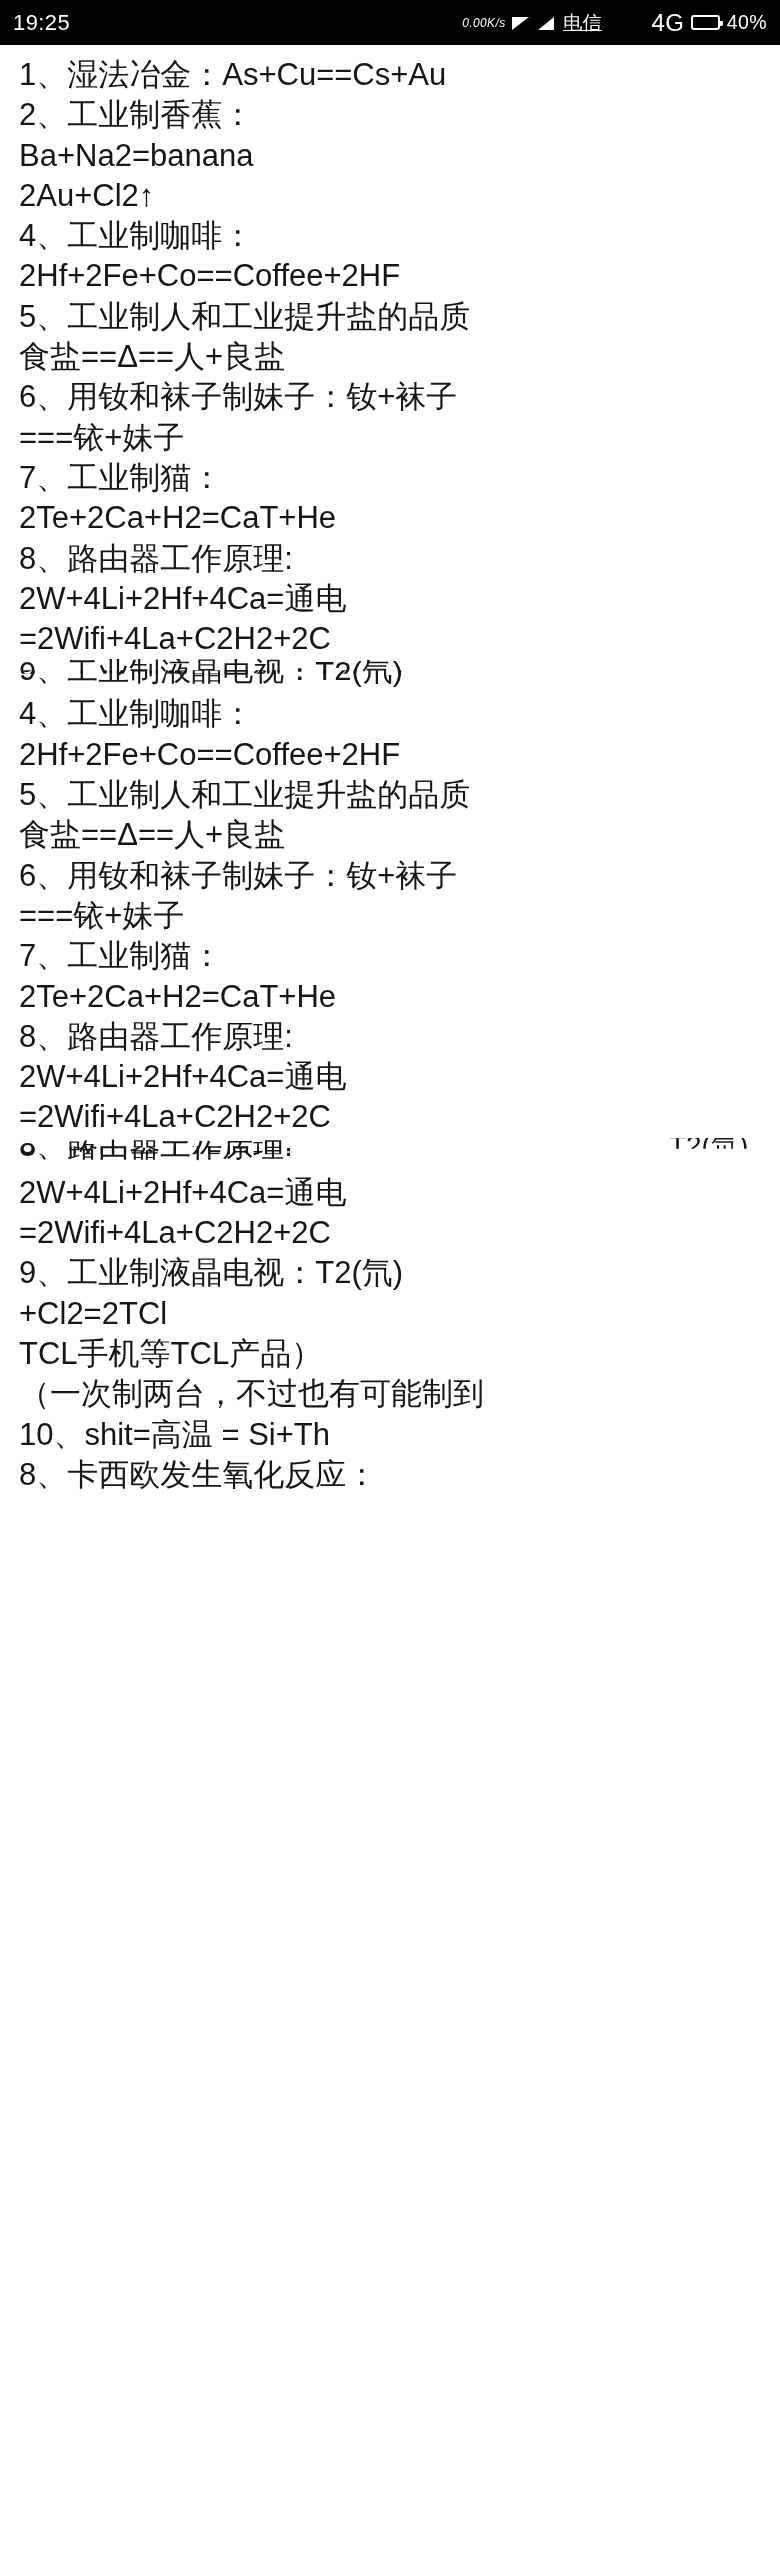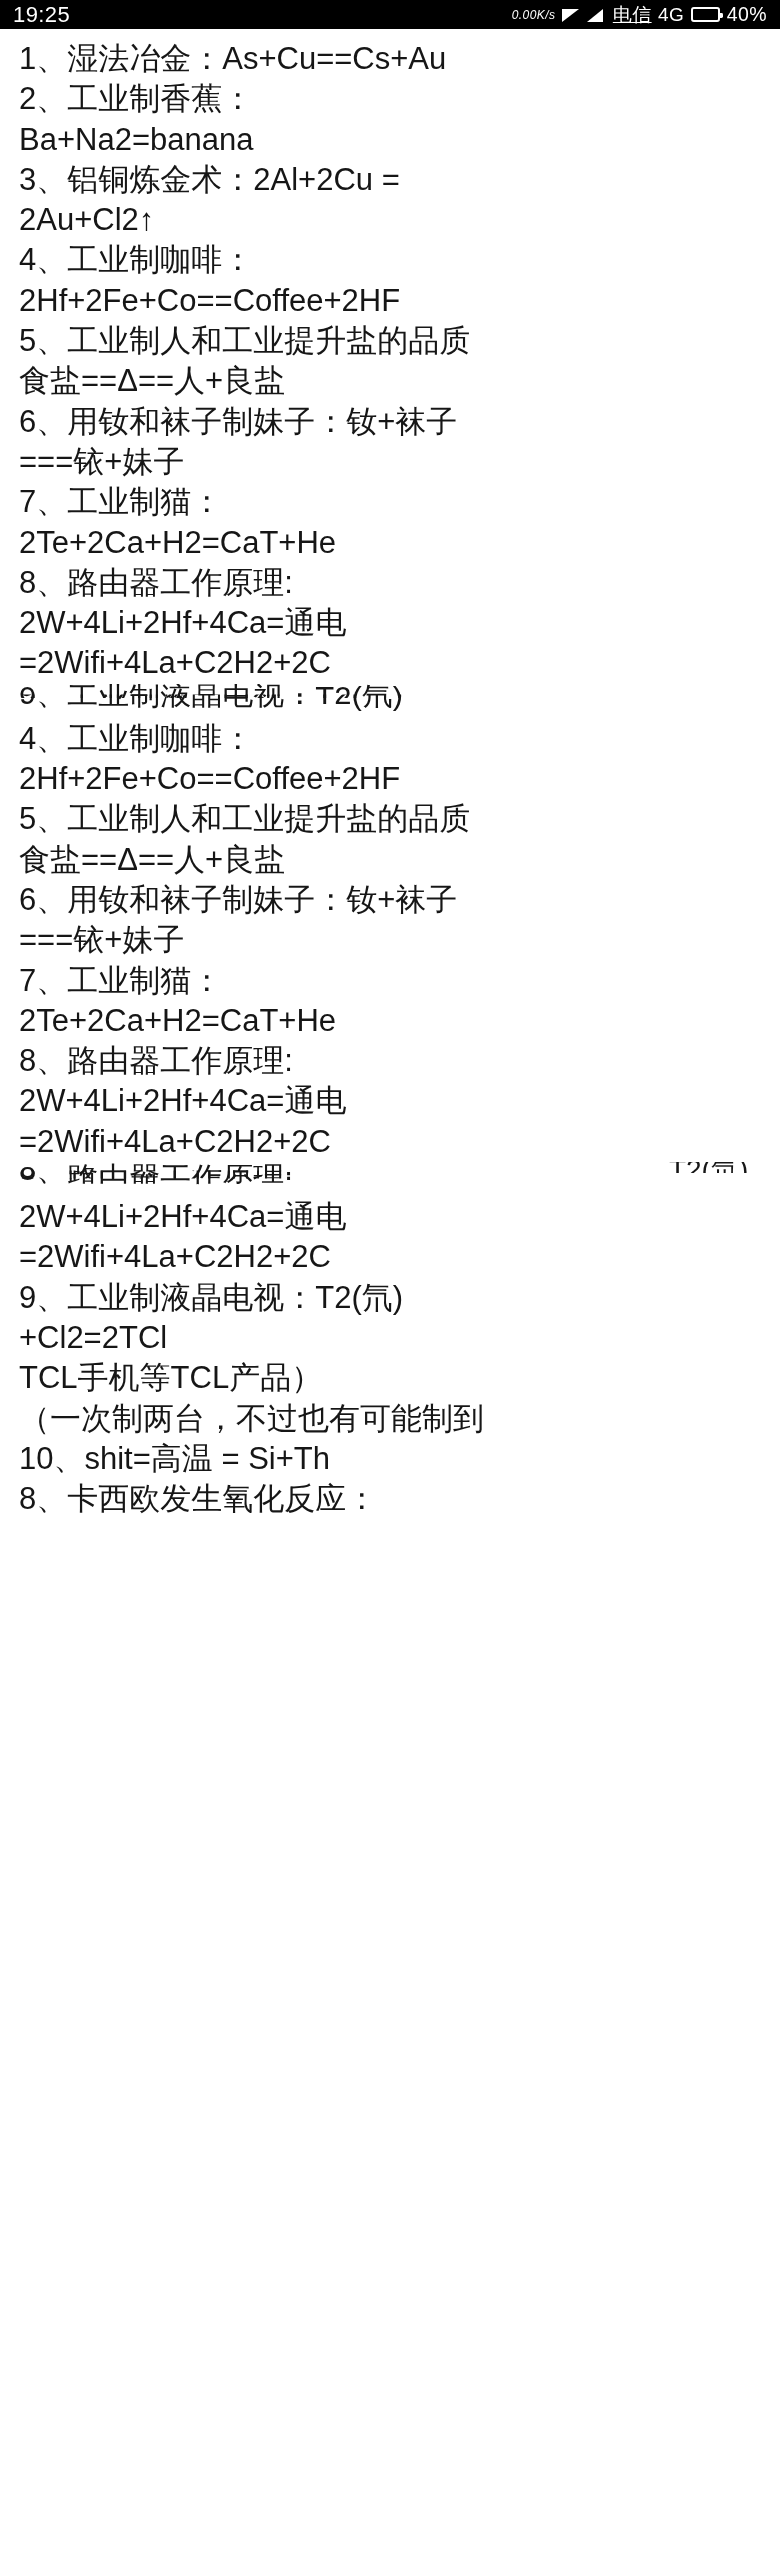--- a/index.html
+++ b/index.html
@@ -10,21 +10,21 @@
   body {
     width: 780px;
     height: 2576px;
     font-family: "Liberation Sans", sans-serif;
     overflow: hidden;
     position: relative;
   }
 
   
   .statusbar {
-    height: 29px;
+    height: 45px;
     background: #000000;
     color: #ffffff;
     display: flex;
     align-items: center;
     justify-content: space-between;
     padding: 0 13px;
     box-sizing: border-box;
     font-size: 22px;
     letter-spacing: 0.4px;
   }
@@ -58,21 +58,21 @@
   }
   .icon-signal2::before {
     content: "";
     position: absolute;
     left: 0; bottom: 1.4px;
     width: 0; height: 0;
     border-right: 16px solid #ffffff;
     border-top: 13px solid transparent;
   }
   .carrier { font-size: 19px; text-decoration: underline; }
-  .netgen { font-size: 19px; }
+  .netgen { font-size: 24px; margin-left: 43px; }
   .battery {
     display: inline-flex;
     align-items: center;
     gap: 7px;
   }
   .battery .shell {
     width: 29px;
     height: 15px;
     border: 2.2px solid #ffffff;
     border-radius: 2.9px;
@@ -164,21 +164,20 @@
       <span class="pct">40%</span>
     </span>
   </div>
 </div>
 
 <div class="content">
 
   <div class="line">1、湿法冶金：As+Cu==Cs+Au</div>
   <div class="line">2、工业制香蕉：</div>
   <div class="line">Ba+Na2=banana</div>
-  <div class="line">3、铝铜炼金术：2Al+2Cu =</div>
   <div class="line">2Au+Cl2↑</div>
   <div class="line">4、工业制咖啡：</div>
   <div class="line">2Hf+2Fe+Co==Coffee+2HF</div>
   <div class="line">5、工业制人和工业提升盐的品质</div>
   <div class="line">食盐==Δ==人+良盐</div>
   <div class="line">6、用钕和袜子制妹子：钕+袜子</div>
   <div class="line">===铱+妹子</div>
   <div class="line">7、工业制猫：</div>
   <div class="line">2Te+2Ca+H2=CaT+He</div>
   <div class="line">8、路由器工作原理:</div>

